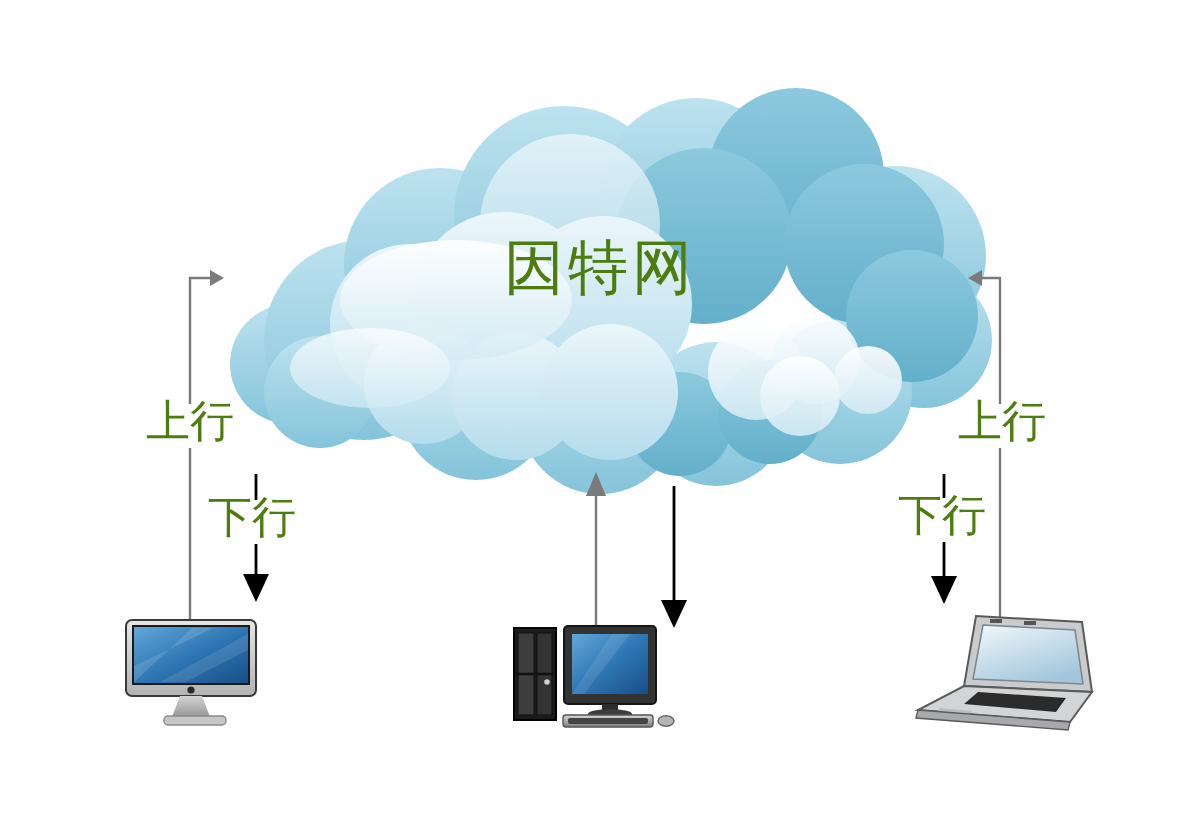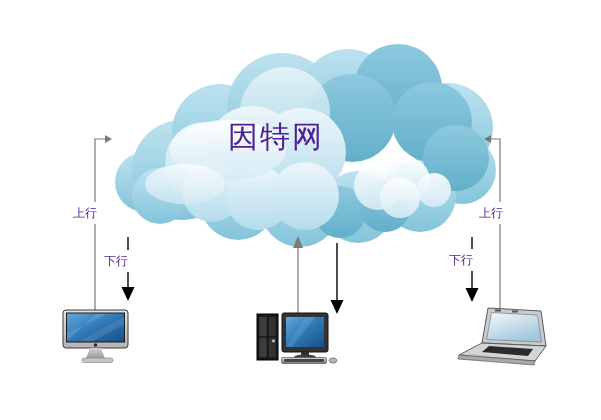--- a/index.html
+++ b/index.html
@@ -6,32 +6,34 @@
   .stage{
     position:relative;
     width:601px;height:420px;
     background:#ffffff;
     overflow:hidden;
     font-family:"DejaVu Serif","Liberation Serif",serif;
   }
   .stage svg{position:absolute;left:0;top:0;}
   .lbl{
     position:absolute;
-    color:#4c1d95;
+    color:#4d7c0f;
+    text-align:center;
     white-space:nowrap;
     user-select:none;
+    font-family:Liberation Mono, monospace;
   }
   .cloud-title{
     left:228px;top:120px;width:144px;
     font-size:30px;line-height:34px;
     letter-spacing:2px;
     background:transparent;
   }
   .tag{
-    font-size:12px;line-height:22px;height:22px;
+    font-size:22px;line-height:22px;height:22px;
     background:#ffffff;
   }
   .tag.left-up   {left:73px;  top:202px; width:44px;}
   .tag.left-down {left:104px; top:250px; width:44px;}
   .tag.center-ud {left:278px; top:261px; width:76px;}
   .tag.right-up  {left:479px; top:202px; width:44px;}
   .tag.right-down{left:449px; top:249px; width:44px;}
 </style>
 </head>
 <body>

